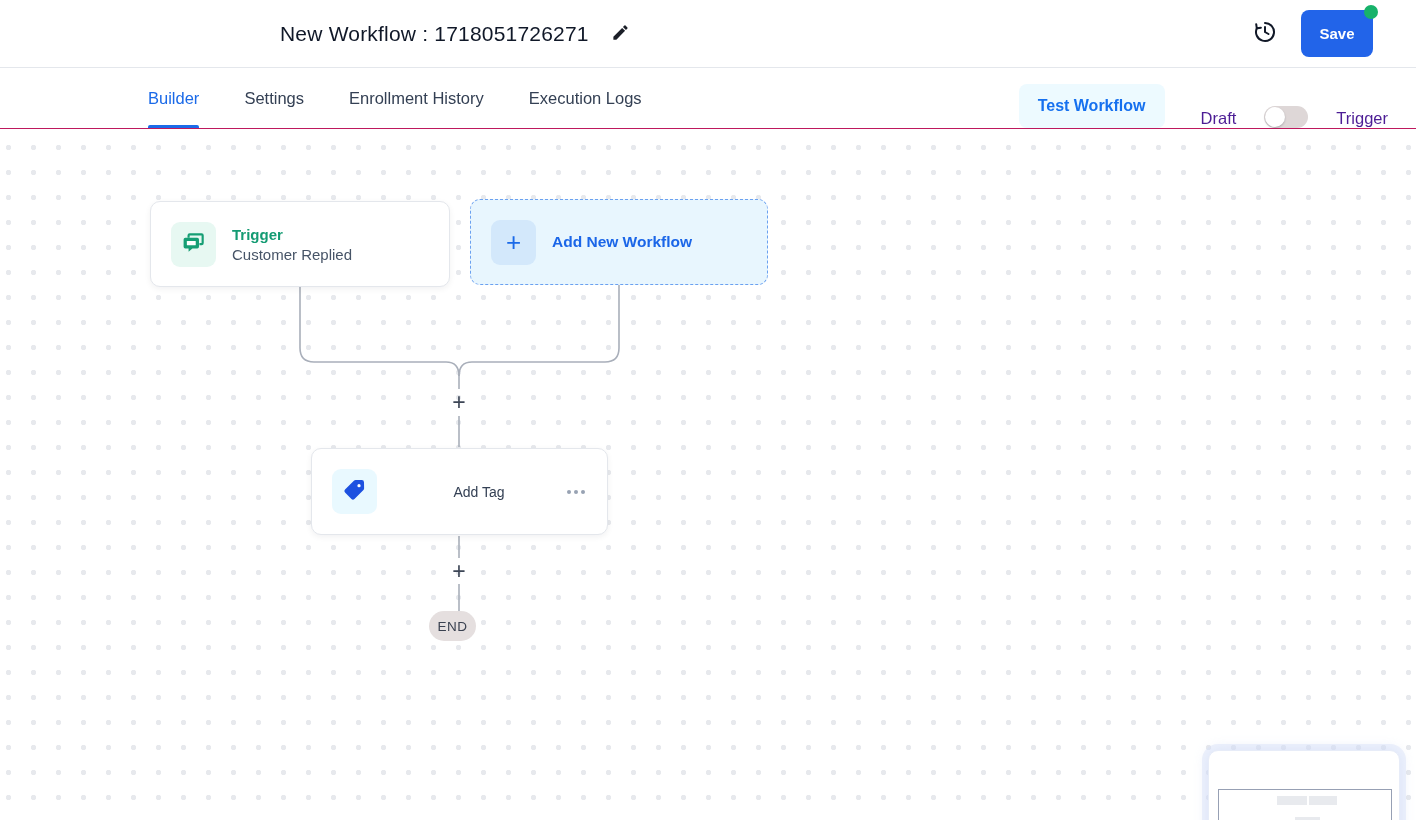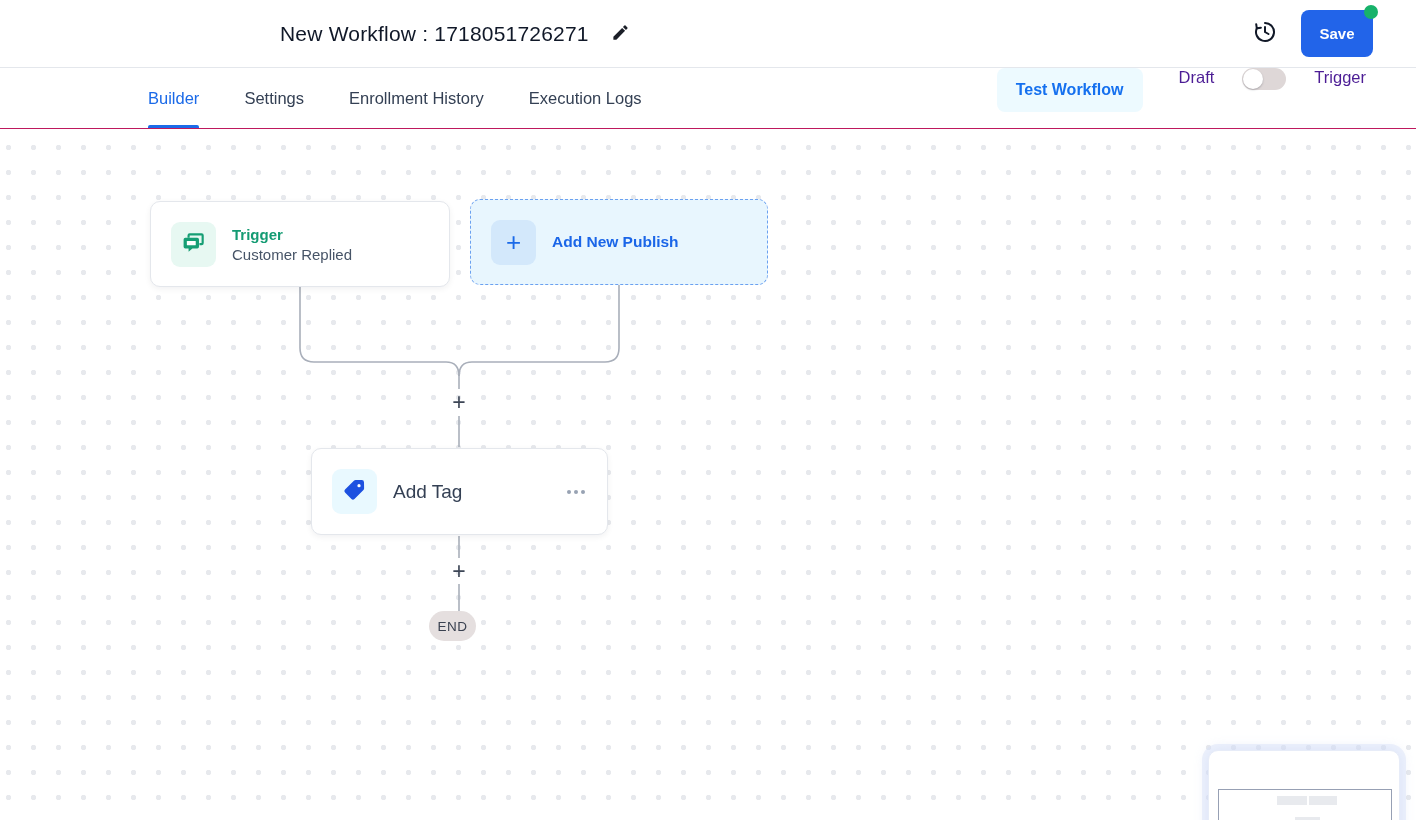--- a/index.html
+++ b/index.html
@@ -26,22 +26,22 @@
 
   
   .tabbar { height: 61px; flex: 0 0 61px; background: #fff; border-bottom: 1px solid #be185d;
     display: flex; align-items: center; position: relative; }
   .tabs { position: absolute; left: 148px; height: 100%; display: flex; align-items: stretch; }
   .tab { display: flex; align-items: center; margin-right: 45px; cursor: pointer;
     font-size: 16.5px; color: #344054; position: relative; }
   .tab.active { color: #1b6ae8; }
   .tab.active::after { content: ""; position: absolute; left: 0; right: 0; bottom: 0;
     height: 3px; background: #1b6ae8; border-radius: 2px 2px 0 0; }
-  .nav-right { position: absolute; right: 50px; height: 100%; display: flex;
-    align-items: flex-start; gap: 22px; }
+  .nav-right { position: absolute; right: 28px; height: 100%; display: flex;
+    align-items: flex-end; gap: 22px; }
   .test-btn { width: 146px; height: 44px; background: #edfaff; color: #1570ef;
     border: none; border-radius: 8px; font-size: 16px; font-weight: 700;
     cursor: pointer; font-family: inherit; margin-right: 14px; }
   .toggle-label { font-size: 16.5px; color: #4c1d95; }
   .toggle { width: 44px; height: 22px; border-radius: 12px; background: #ded7d7;
     position: relative; cursor: pointer; margin: 0 6px; }
   .toggle-knob { position: absolute; left: 1px; top: 1px; width: 20px; height: 20px;
     border-radius: 50%; background: #fff; box-shadow: 0 1px 2px rgba(16,24,40,.25); }
 
   
@@ -63,21 +63,21 @@
 
   .add-trigger-node { left: 470px; top: 70px; width: 298px; height: 86px;
     background: #e8f6fe; border: 1.5px dashed #6ba1f0; border-radius: 10px;
     padding: 0 20px; cursor: pointer; }
   .add-trigger-node .node-icon { background: #d3e8fb; }
   .plus-glyph { font-size: 26px; font-weight: 400; color: #1b6ae8; line-height: 1; }
   .add-trigger-label { margin-left: 16px; font-size: 15.5px; font-weight: 600; color: #1b66e8; }
 
   .action-node { left: 311px; top: 319px; width: 297px; height: 87px; }
   .action-node .node-icon { background: #e9f9ff; }
-  .action-name { margin-left: 16px; font-size: 19px; color: #344054; flex: 1; }
+  .action-name { margin-left: 16px; font-size: 14px; color: #344054; flex: 1; text-align: center; }
   .ellipsis { display: flex; gap: 3px; align-items: center; cursor: pointer; padding: 6px 2px; }
   .ellipsis i { width: 4px; height: 4px; border-radius: 50%; background: #98a2b3; display: block; }
 
   .branch-plus { position: absolute; width: 28px; height: 28px; display: flex;
     align-items: center; justify-content: center; font-size: 23px; color: #3d4656;
     cursor: pointer; transform: translate(-50%, -50%); }
   .plus-1 { left: 459px; top: 273px; }
   .plus-2 { left: 459px; top: 442px; }
 
   .end-pill { position: absolute; left: 429px; top: 482px; width: 47px; height: 30px;
@@ -170,21 +170,21 @@
       <div class="trigger-texts">
         <span class="trigger-cat">Trigger</span>
         <span class="trigger-name">Customer Replied</span>
       </div>
     </div>
 
     <div class="node add-trigger-node">
       <div class="node-icon">
         <span class="plus-glyph">+</span>
       </div>
-      <span class="add-trigger-label">Add New Publish</span>
+      <span class="add-trigger-label">Add New Workflow</span>
     </div>
 
     <div class="branch-plus plus-1">+</div>
 
     <div class="node card action-node">
       <div class="node-icon">
         <span>
           <svg width="26" height="26" viewBox="0 0 24 24">
             <path d="M11.2 3.3a2 2 0 0 1 1.4-.6l5.7.1a2 2 0 0 1 2 2l.1 5.7a2 2 0 0 1-.6 1.4l-8.3 8.3a2 2 0 0 1-2.8 0l-5.9-5.9a2 2 0 0 1 0-2.8l8.4-8.2z" fill="#1d51e0"></path>
             <circle cx="15.7" cy="8" r="1.5" fill="#ffffff"></circle>

